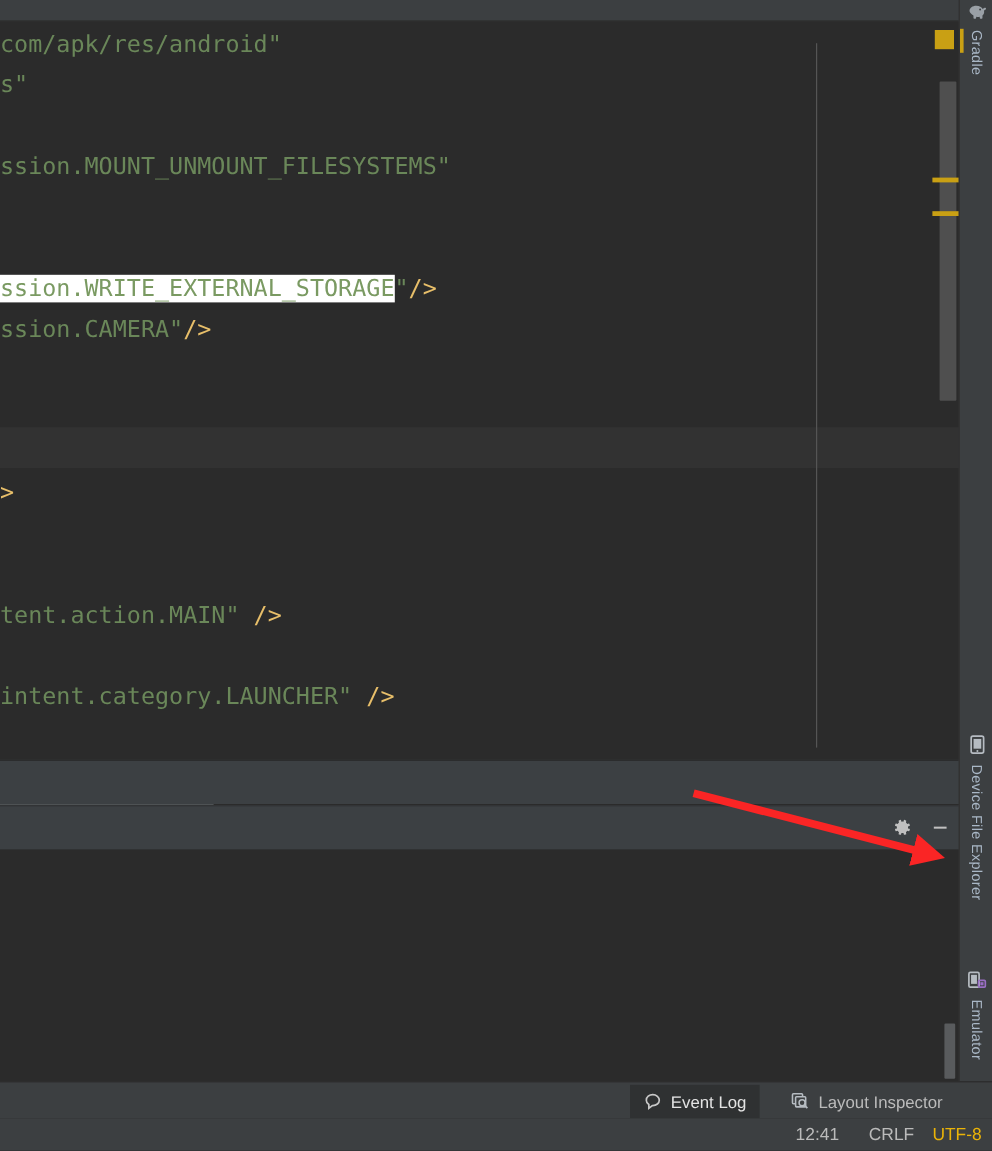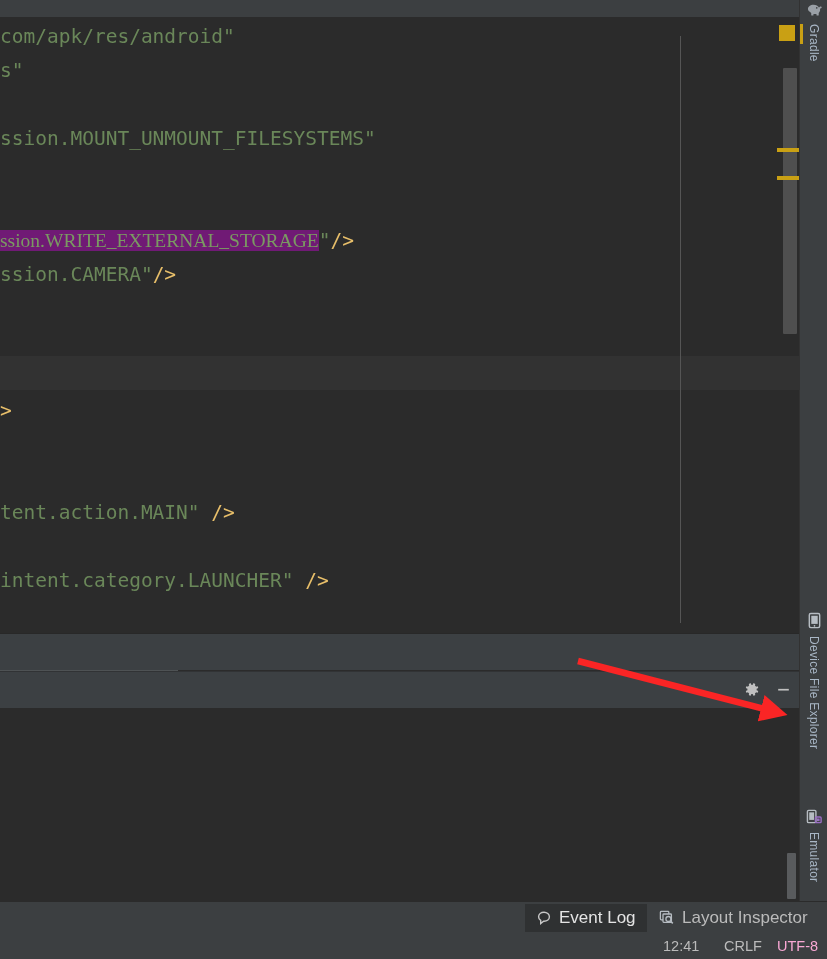--- a/index.html
+++ b/index.html
@@ -42,23 +42,22 @@
     line-height: 34px;
     white-space: pre;
     font-family: "DejaVu Sans Mono", monospace;
     font-size: 19.5px;
     letter-spacing: 0px;
     color: #6a8759;
   }
   .tok-str   { color: #6a8759; margin-top: 24px; }
   .tok-punct { color: #e8bf6a; }
   .tok-hl {
-    background: #701a75;
+    background: #ffffff;
     color: #7a9a62;
-    font-family: Liberation Serif, serif;
   }
 
   
   .current-line {
     position: absolute;
     left: 0; top: 338px;
     width: 799px; height: 34px;
     background: #323232;
   }
   
@@ -171,21 +170,21 @@
     position: absolute; left: 0; top: 901px;
     width: 827px; height: 31px;
     background: #3c3f41;
     border-top: 1px solid #2b2b2b;
   }
   .btab {
     position: absolute; top: 2px;
     height: 28px;
     display: flex; align-items: center; gap: 7px;
     padding: 0 11px;
-    font-size: 17px;
+    font-size: 14px;
     color: #bbbbbb;
     cursor: pointer;
     white-space: nowrap;
   }
   .btab.selected {
     background: #2f3132;
     color: #e4e4e4;
   }
 
   
@@ -196,21 +195,21 @@
   }
   .status-item {
     position: absolute; top: 0;
     height: 27px;
     display: flex; align-items: center;
     font-size: 14.5px;
     color: #bbbbbb;
     white-space: nowrap;
     text-align: right;
   }
-  .status-item.dim { color: #f9a8d4; }
+  .status-item.dim { color: #eab308; }
 
   
   .annotation-arrow {
     position: absolute; left: 0; top: 0;
     width: 827px; height: 959px;
     pointer-events: none;
   }
 </style>
 </head>
 <body>

